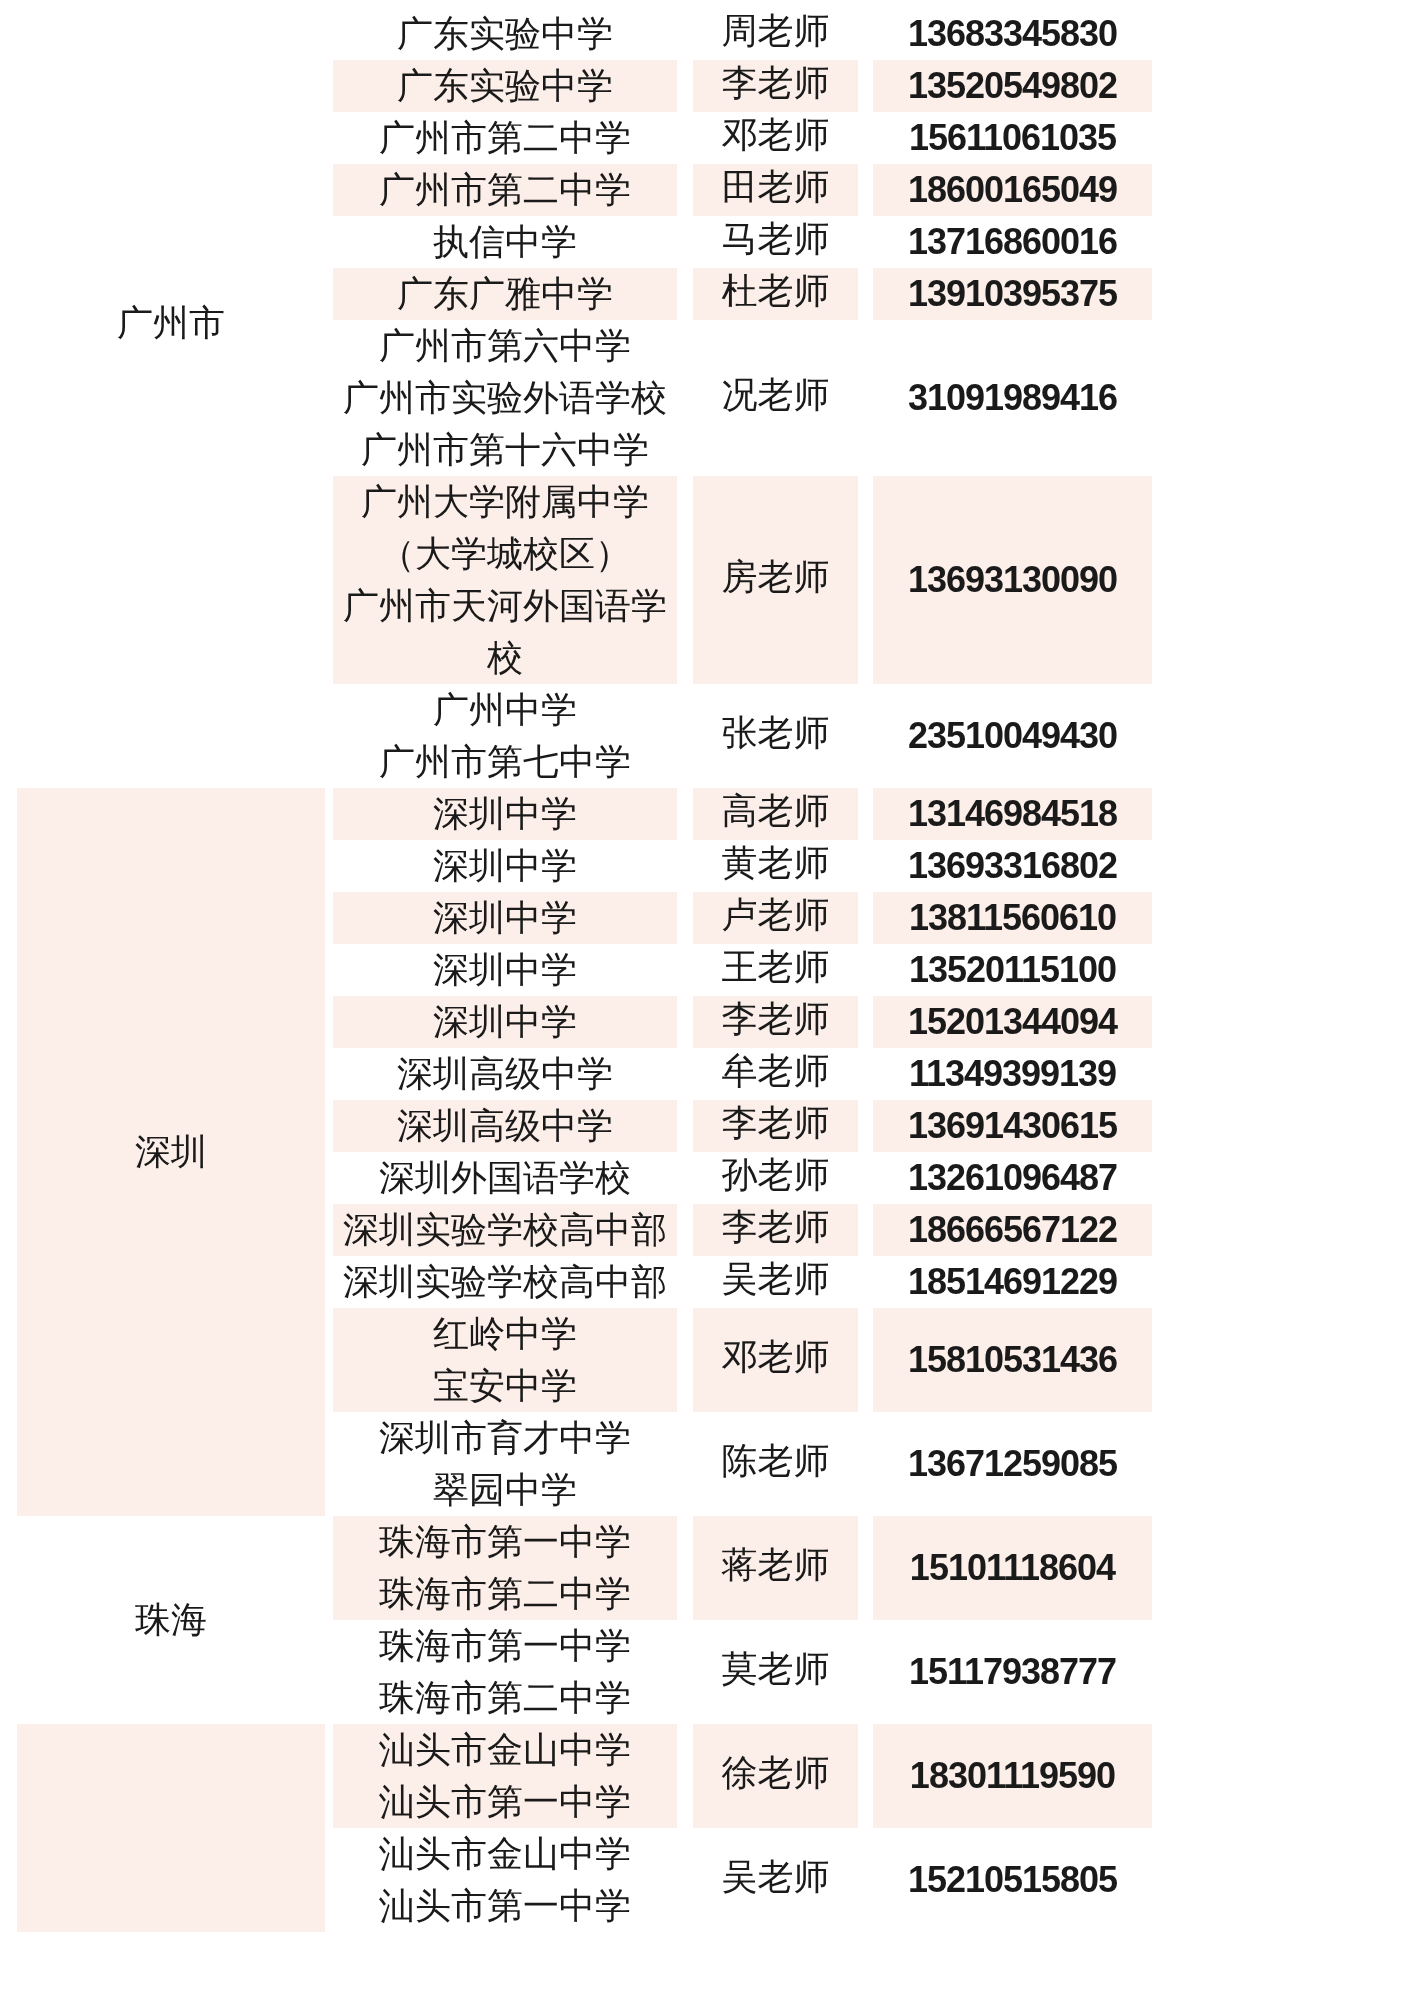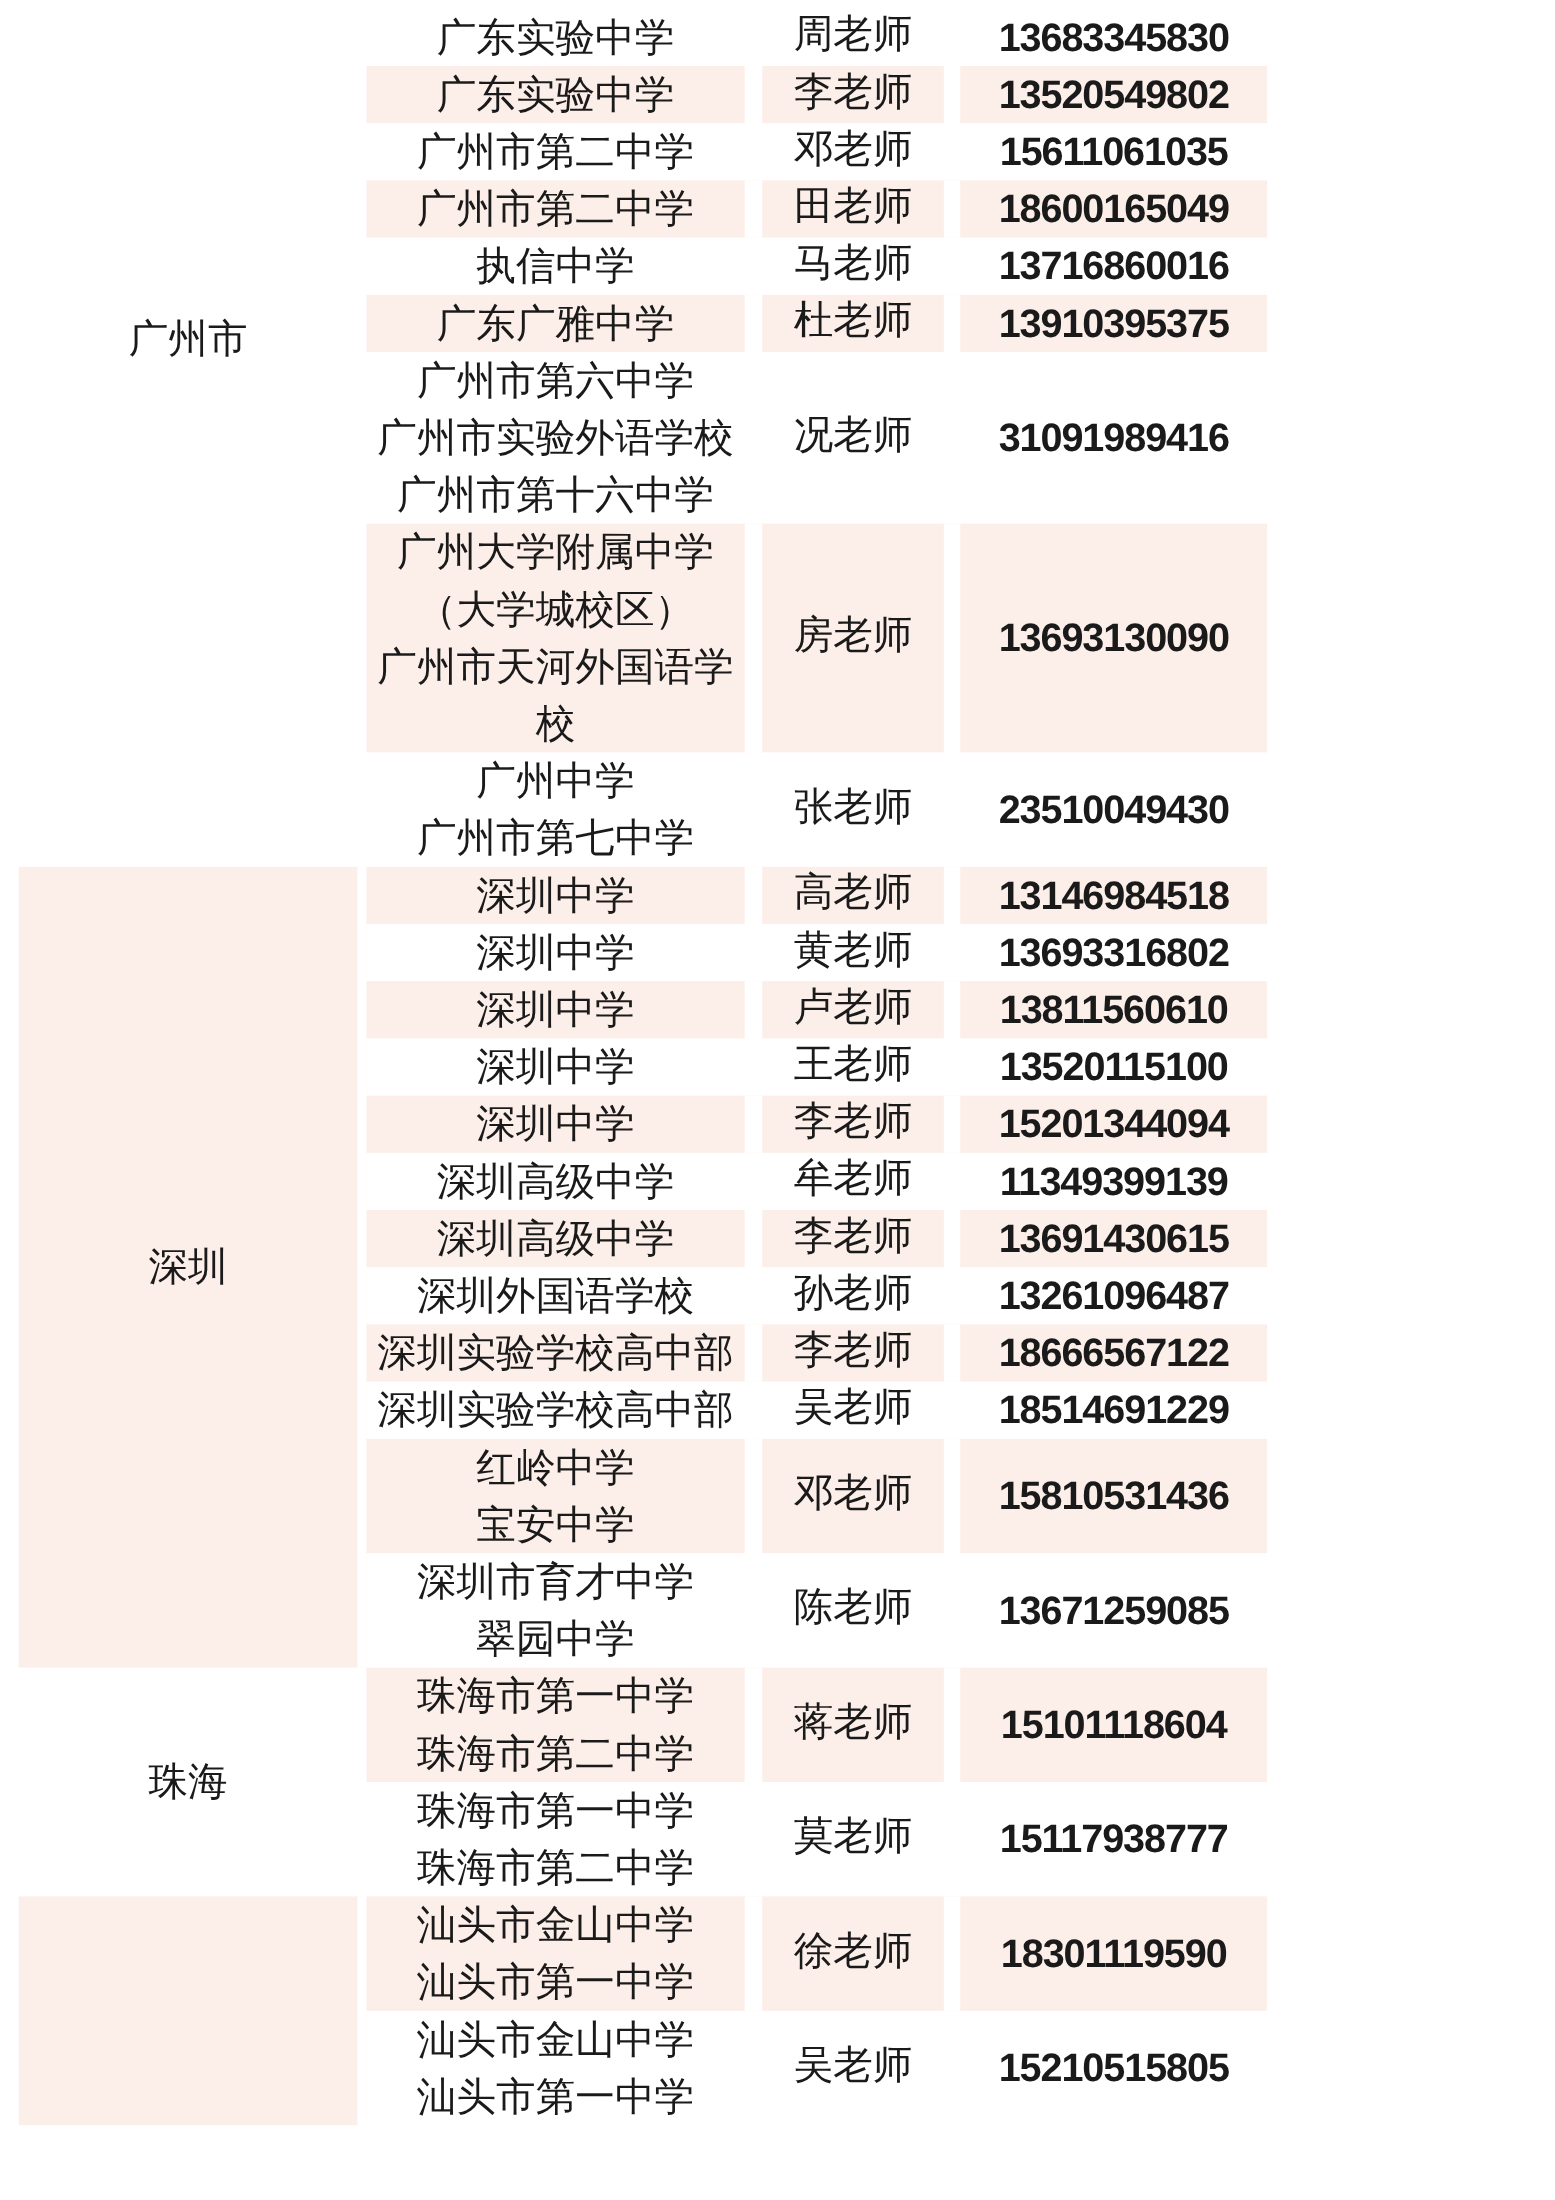--- a/index.html
+++ b/index.html
@@ -27,21 +27,21 @@
     white-space:pre-line;
     word-break:break-all;
   }
   td.col-city{border-right:8px solid #ffffff;position:relative;}
   td.col-school{border-right:16px solid #ffffff;}
   td.col-teacher{border-right:15px solid #ffffff;font-family:Liberation Mono, monospace;}
   td.col-phone{font-weight:700;letter-spacing:-1px;white-space:nowrap;}
   td.hl{background:#fceee8;}
   .city-label{display:inline-block;}
   .city-label.offset-top{
-    position:absolute;top:274px;left:0;width:100%;
+    position:absolute;top:289px;left:0;width:100%;
     text-align:center;line-height:52px;
   }
 </style>
 </head>
 <body>
 
 <div class="page">
   <table class="contact-table">
     <colgroup>
       <col style="width:316px">

